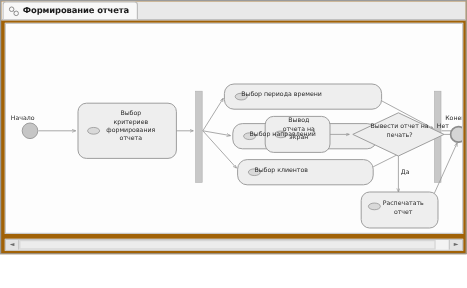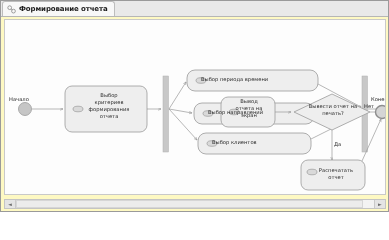--- a/index.html
+++ b/index.html
@@ -8,21 +8,21 @@
     background: #ffffff;
   }
   body {
     font-family: "DejaVu Sans", sans-serif;
   }
   .app {
     position: relative;
     width: 389px;
     height: 212px;
     box-sizing: border-box;
-    background: #fef9c3;
+    background: #a16207;
     border: 1px solid #9a9a9a;
     overflow: hidden;
   }
   
   .tabstrip {
     position: absolute;
     left: 0; top: 0;
     width: 389px;
     height: 16px;
     background: #e9e9e9;

